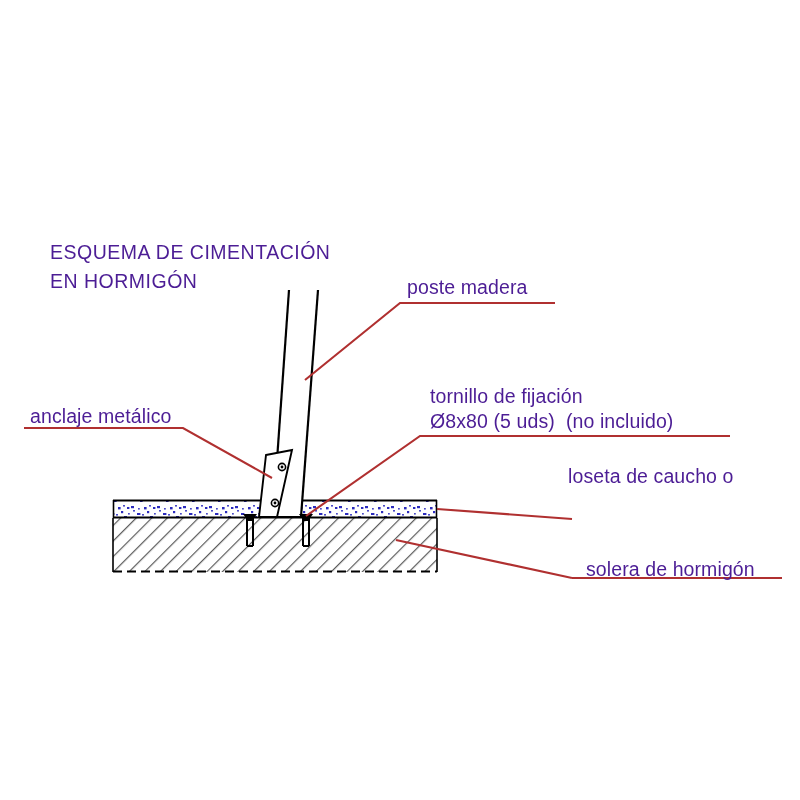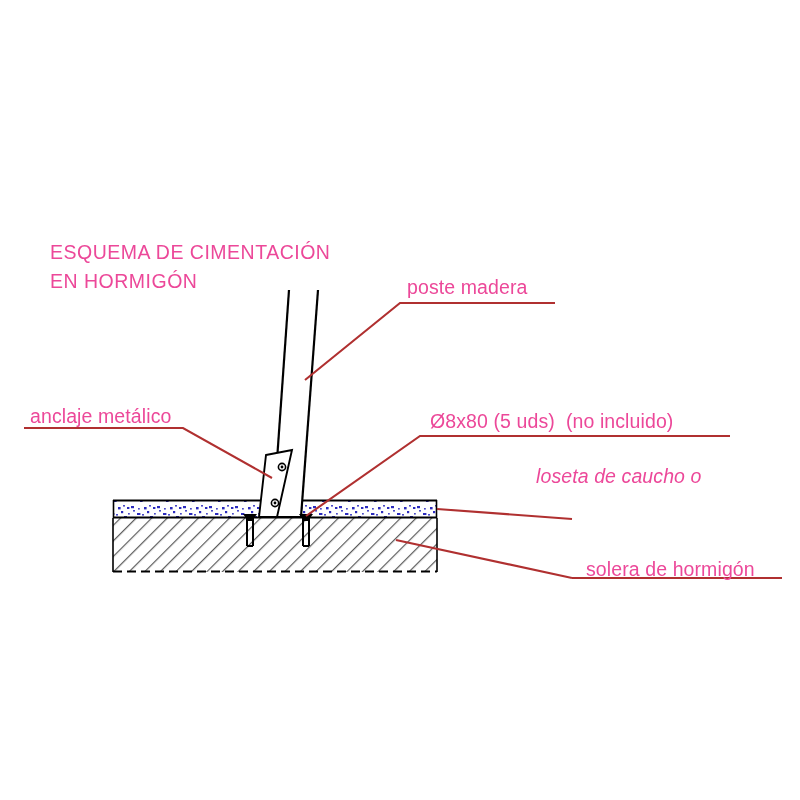--- a/index.html
+++ b/index.html
@@ -20,21 +20,21 @@
   }
   #drawing {
     position: absolute;
     left: 0;
     top: 0;
     width: 800px;
     height: 800px;
   }
   .label {
     position: absolute;
-    color: #ec4899;
+    color: #4c1d95;
     font-size: 19.5px;
     line-height: 25px;
     white-space: pre;
     letter-spacing: 0.1px;
   }
   .label.title {
     font-size: 19.5px;
     letter-spacing: 0.5px;
     line-height: 29px;
   }
@@ -146,19 +146,19 @@
       <line x1="572" y1="578" x2="782" y2="578"></line>
     </g>
   </svg>
 
   <div class="label title" style="left:50px; top:238px;"><span>ESQUEMA DE CIMENTACIÓN</span><br><span>EN HORMIGÓN</span></div>
 
   <div class="label" style="left:30px; top:404px;">anclaje metálico</div>
 
   <div class="label" style="left:407px; top:275px;">poste madera</div>
 
-  <div class="label" style="left:430px; top:384px;"><br><span>Ø8x80 (5 uds)  (no incluido)</span></div>
+  <div class="label" style="left:430px; top:384px;"><span>tornillo de fijación</span><br><span>Ø8x80 (5 uds)  (no incluido)</span></div>
 
-  <div class="label" style="left:536px; top:464px;font-style:italic;"><span>loseta de caucho o</span><br></div>
+  <div class="label" style="left:568px; top:464px;"><span>loseta de caucho o</span><br></div>
 
   <div class="label" style="left:578px; top:557px;margin-left:8px;">solera de hormigón</div>
 
 </div>
 
 </body></html>

